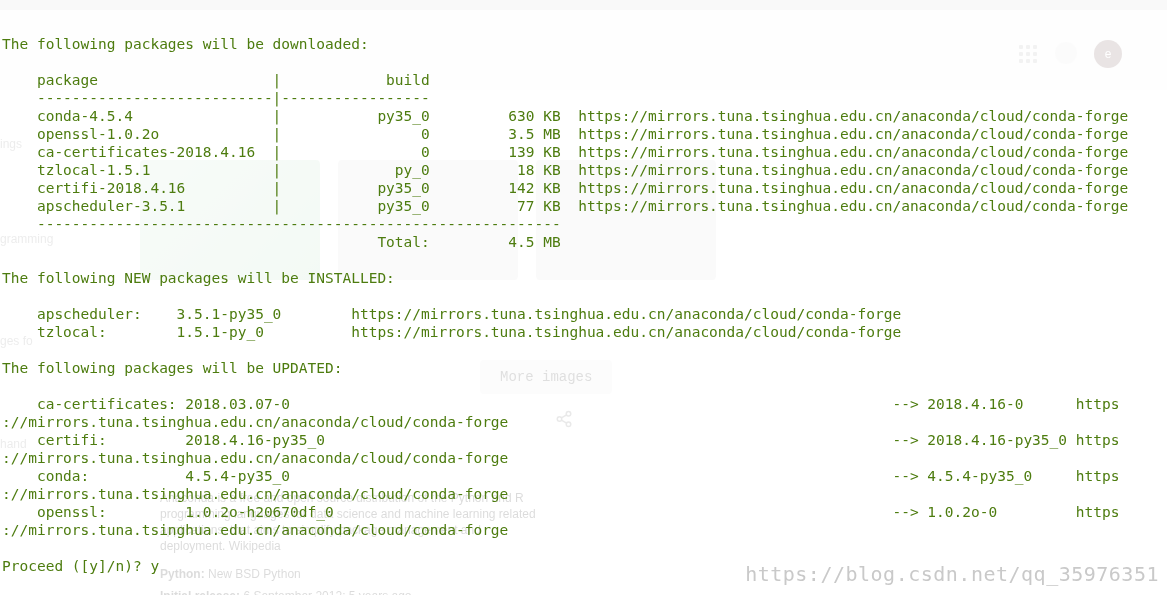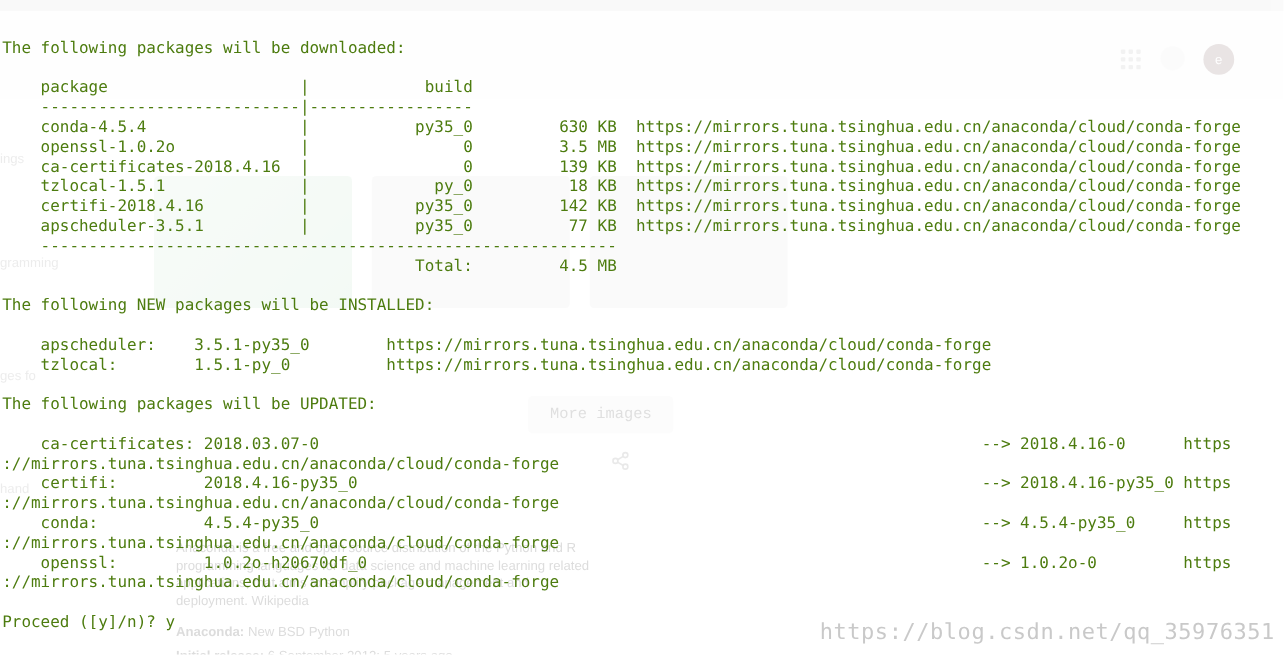--- a/index.html
+++ b/index.html
@@ -173,21 +173,21 @@
   <div class="bg-side-label" style="top:135px">ings</div>
   <div class="bg-side-label" style="top:230px">gramming</div>
   <div class="bg-side-label" style="top:332px">ges fo</div>
   <div class="bg-side-label" style="top:435px">hand</div>
 
   <div class="bg-info" style="top:490px; white-space:pre-line; width:420px">Anaconda is a free and open source distribution of the Python and R
 programming languages for data science and machine learning related
 applications, that aims to simplify package management and
 deployment. Wikipedia</div>
   <div class="bg-info" style="top:566px">
-    <b>Anaconda:</b> <span>New BSD Python</span>
+    <b>Python:</b> <span>New BSD Python</span>
   </div>
   <div class="bg-info" style="top:588px">
     <b>Initial release:</b> <span>6 September 2012; 5 years ago</span>
   </div>
 </div>
 
 <pre class="terminal" id="term">The following packages will be downloaded:
 
     package                    |            build
     ---------------------------|-----------------

